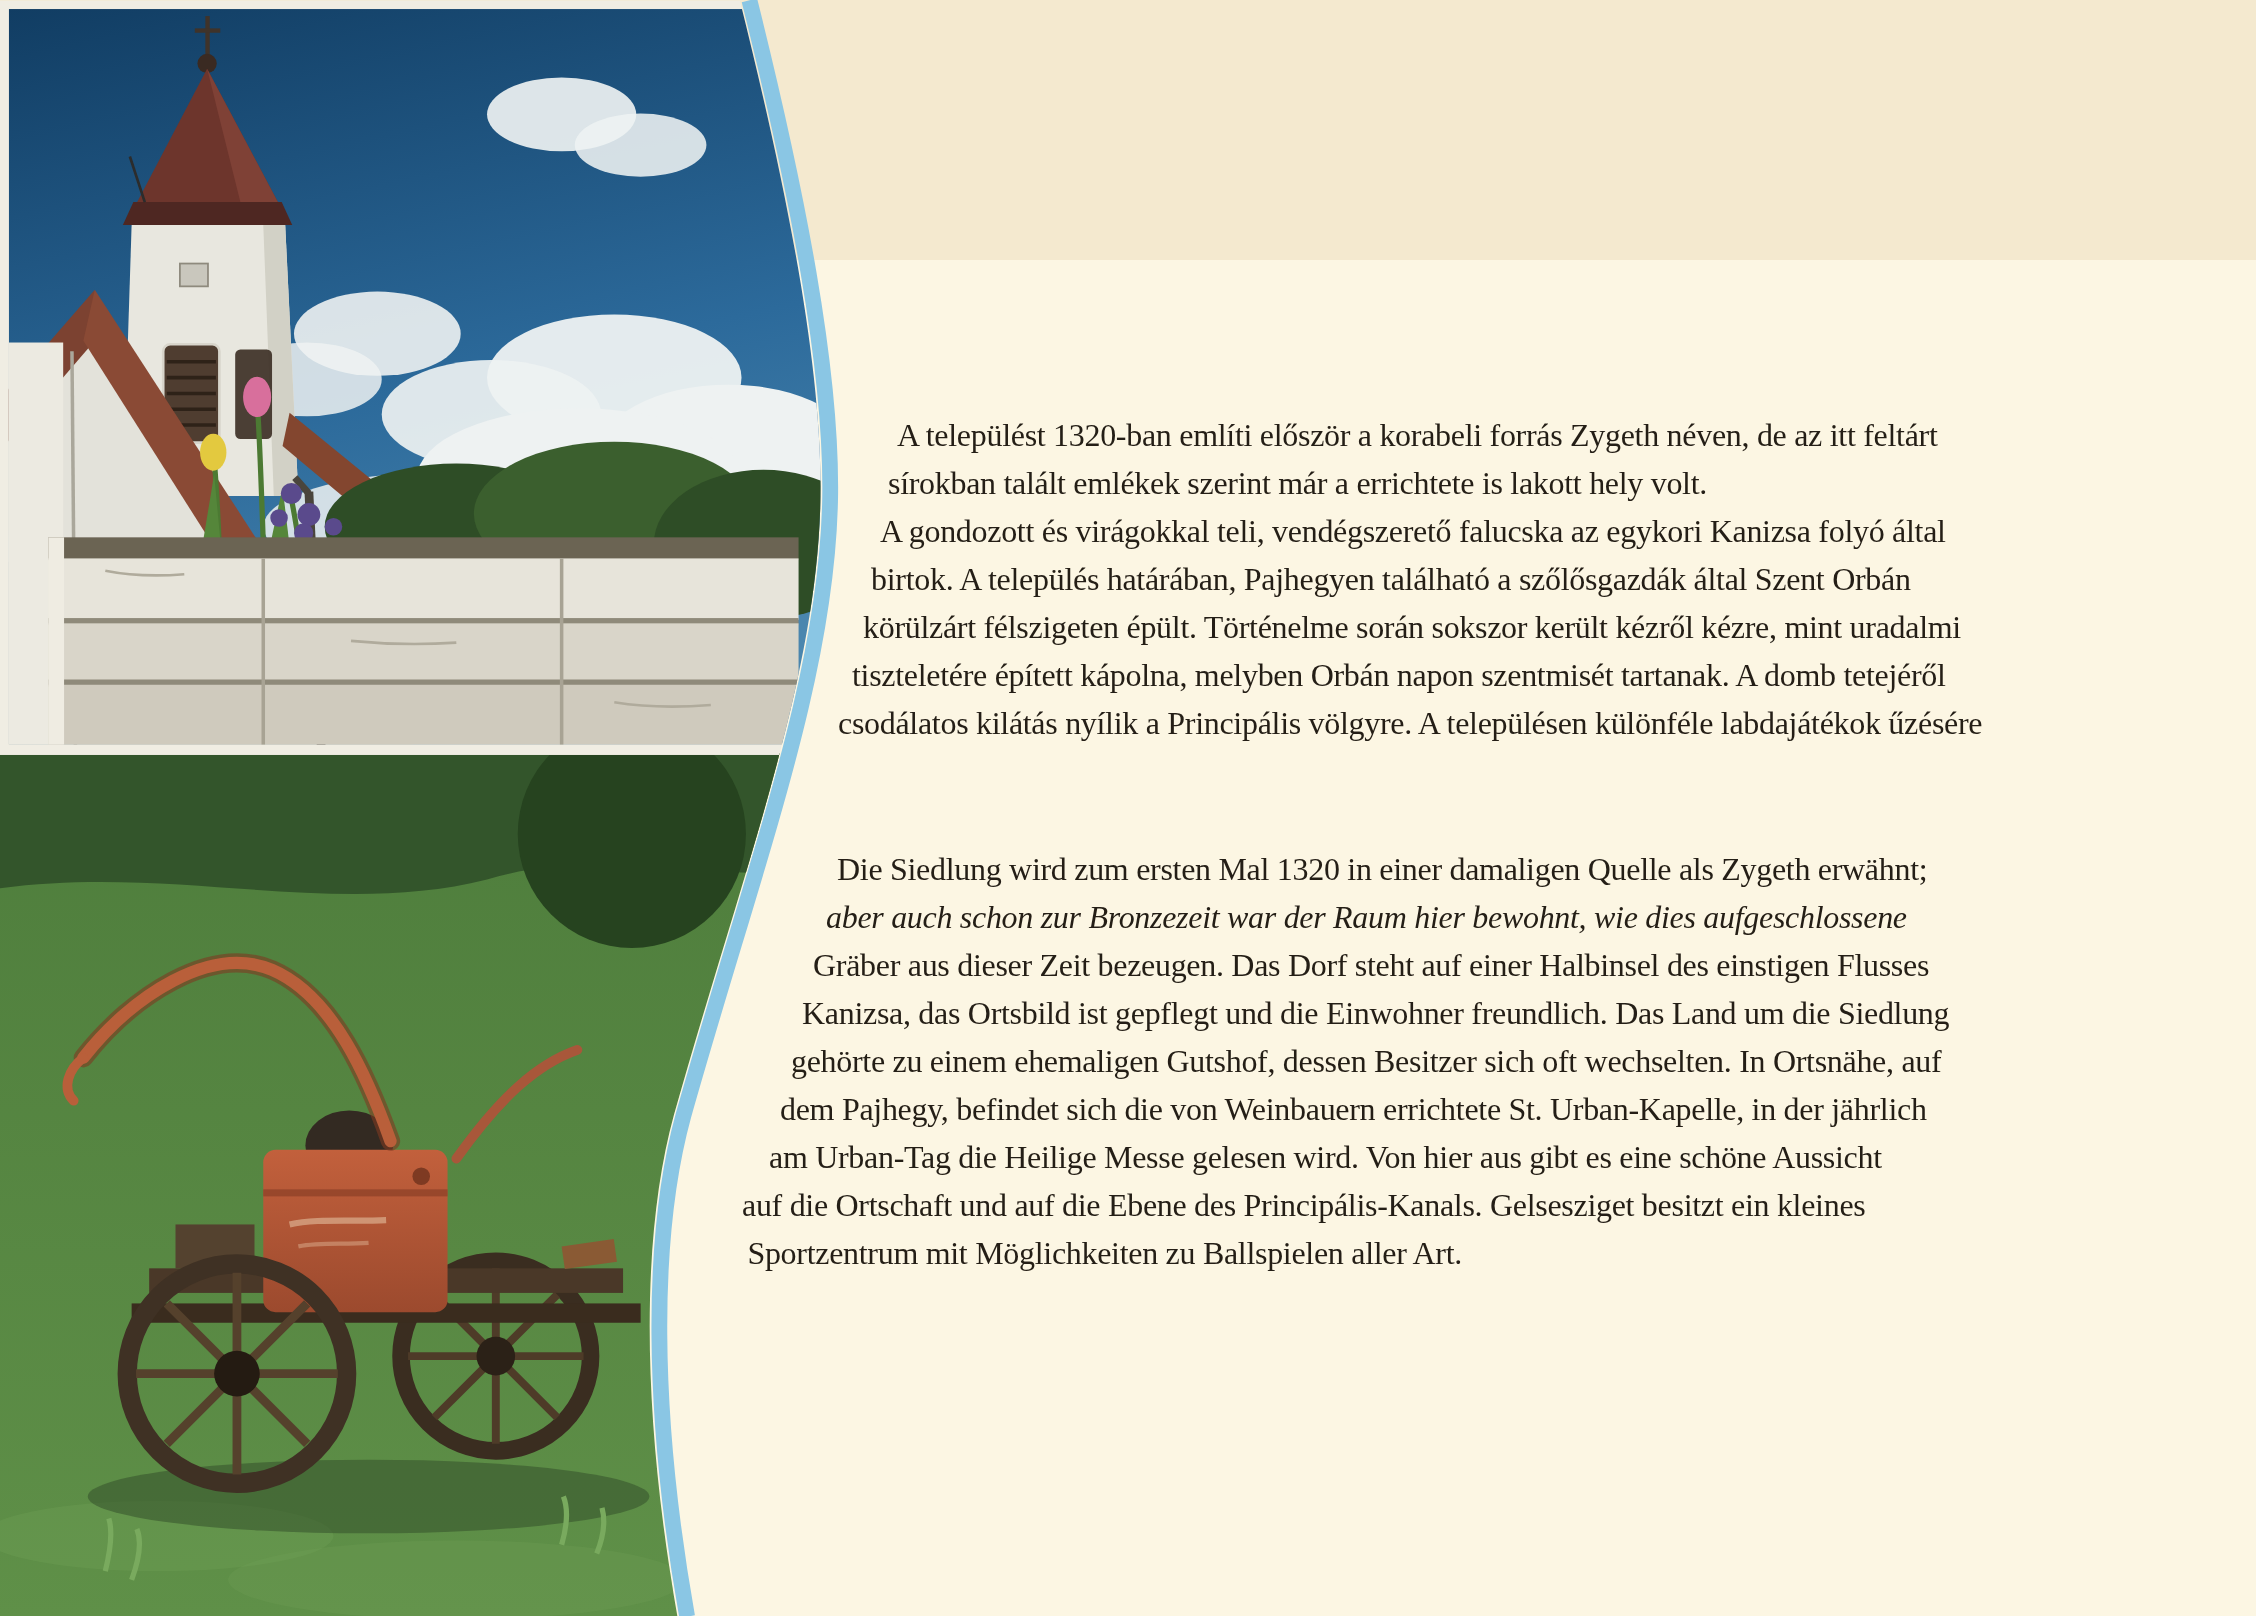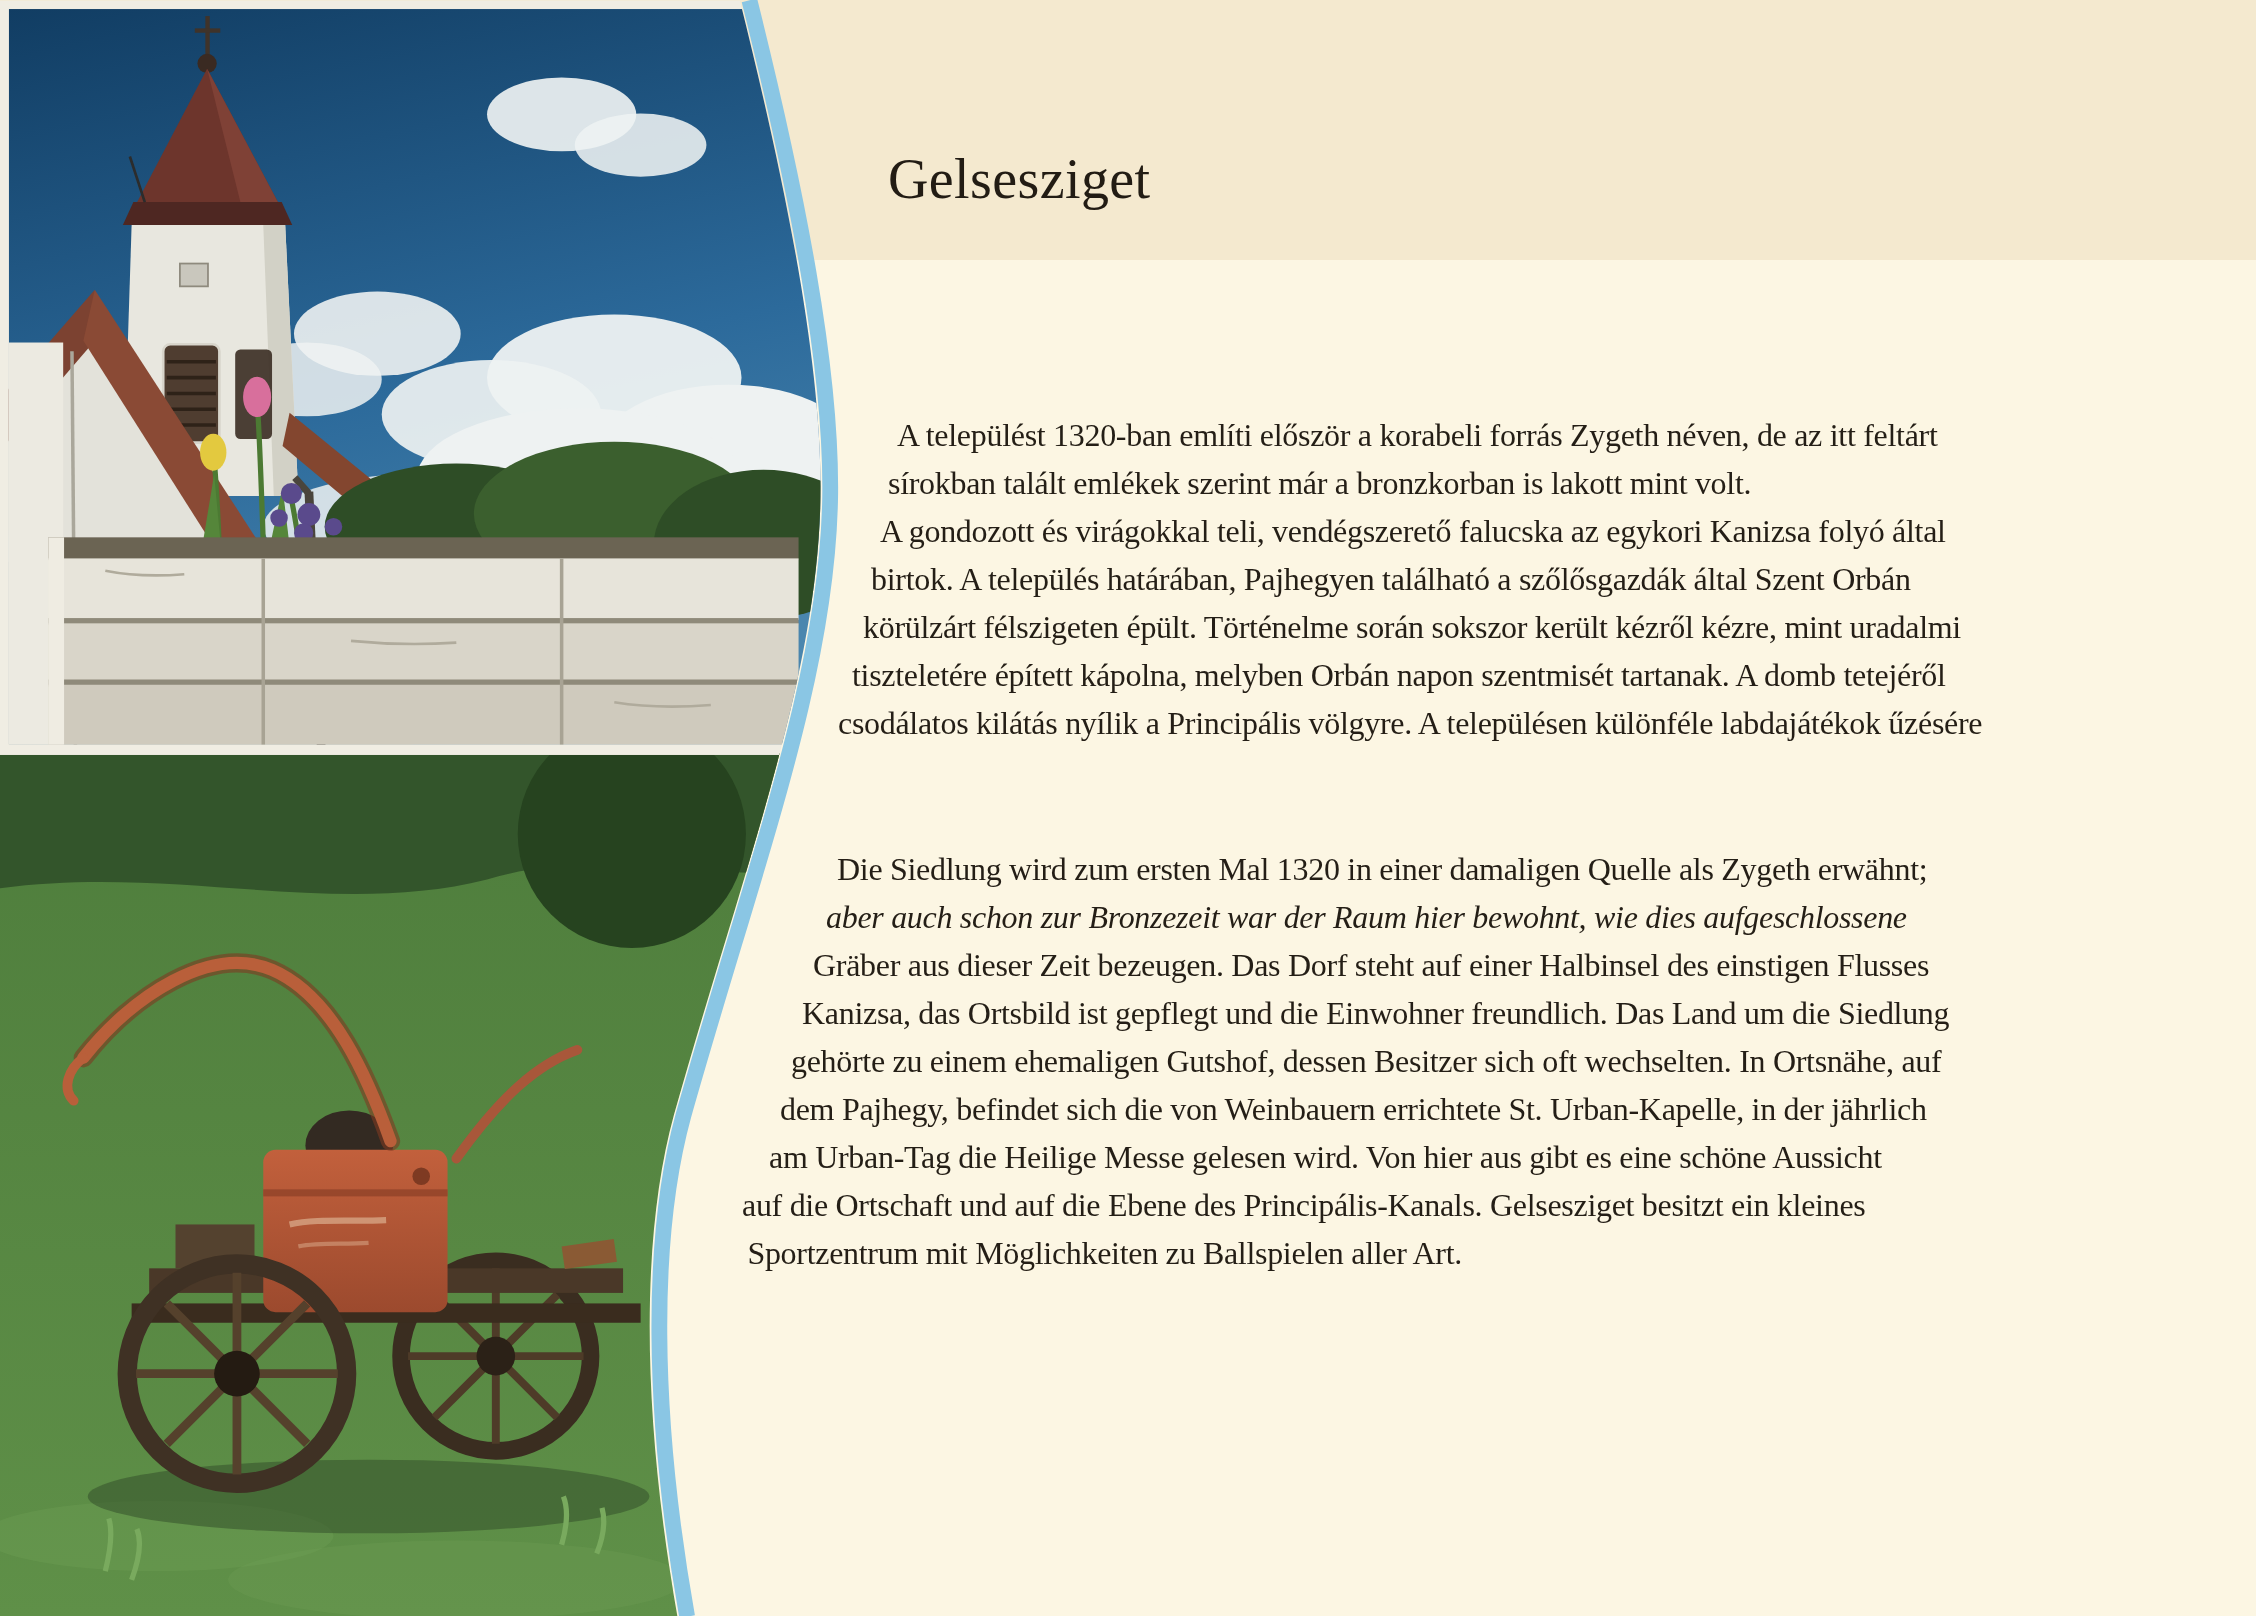--- a/index.html
+++ b/index.html
@@ -234,25 +234,24 @@
             <line x1="300" y1="636" x2="300" y2="850" stroke="#a8a394" stroke-width="4"></line>
             <line x1="640" y1="636" x2="640" y2="850" stroke="#a8a394" stroke-width="4"></line>
             <rect x="55" y="612" width="18" height="238" fill="#efece2"></rect>
             <path d="M120,650 q40,8 90,4 M400,730 q60,6 120,2 M700,800 q50,8 110,3" stroke="#b0ab9c" stroke-width="3" fill="none"></path>
           </g>
         </g>
       </g>
     </g>
   </svg>
 
-  <h1 class="page-title">Gelsesziget</h1>
 
   <div class="paragraph hu">
       <div class="line">A települést 1320-ban említi először a korabeli forrás Zygeth néven, de az itt feltárt</div>
-      <div class="line">sírokban talált emlékek szerint már a bronzkorban is lakott mint volt.</div>
+      <div class="line">sírokban talált emlékek szerint már a errichtete is lakott hely volt.</div>
       <div class="line">A gondozott és virágokkal teli, vendégszerető falucska az egykori Kanizsa folyó által</div>
       <div class="line">birtok. A település határában, Pajhegyen található a szőlősgazdák által Szent Orbán</div>
       <div class="line">körülzárt félszigeten épült. Történelme során sokszor került kézről kézre, mint uradalmi</div>
       <div class="line">tiszteletére épített kápolna, melyben Orbán napon szentmisét tartanak. A domb tetejéről</div>
       <div class="line">csodálatos kilátás nyílik a Principális völgyre. A településen különféle labdajátékok űzésére</div>
     </div>
 
   <div class="paragraph de">
       <div class="line">Die Siedlung wird zum ersten Mal 1320 in einer damaligen Quelle als Zygeth erwähnt;</div>
       <div class="line">aber auch schon zur Bronzezeit war der Raum hier bewohnt, wie dies aufgeschlossene</div>

